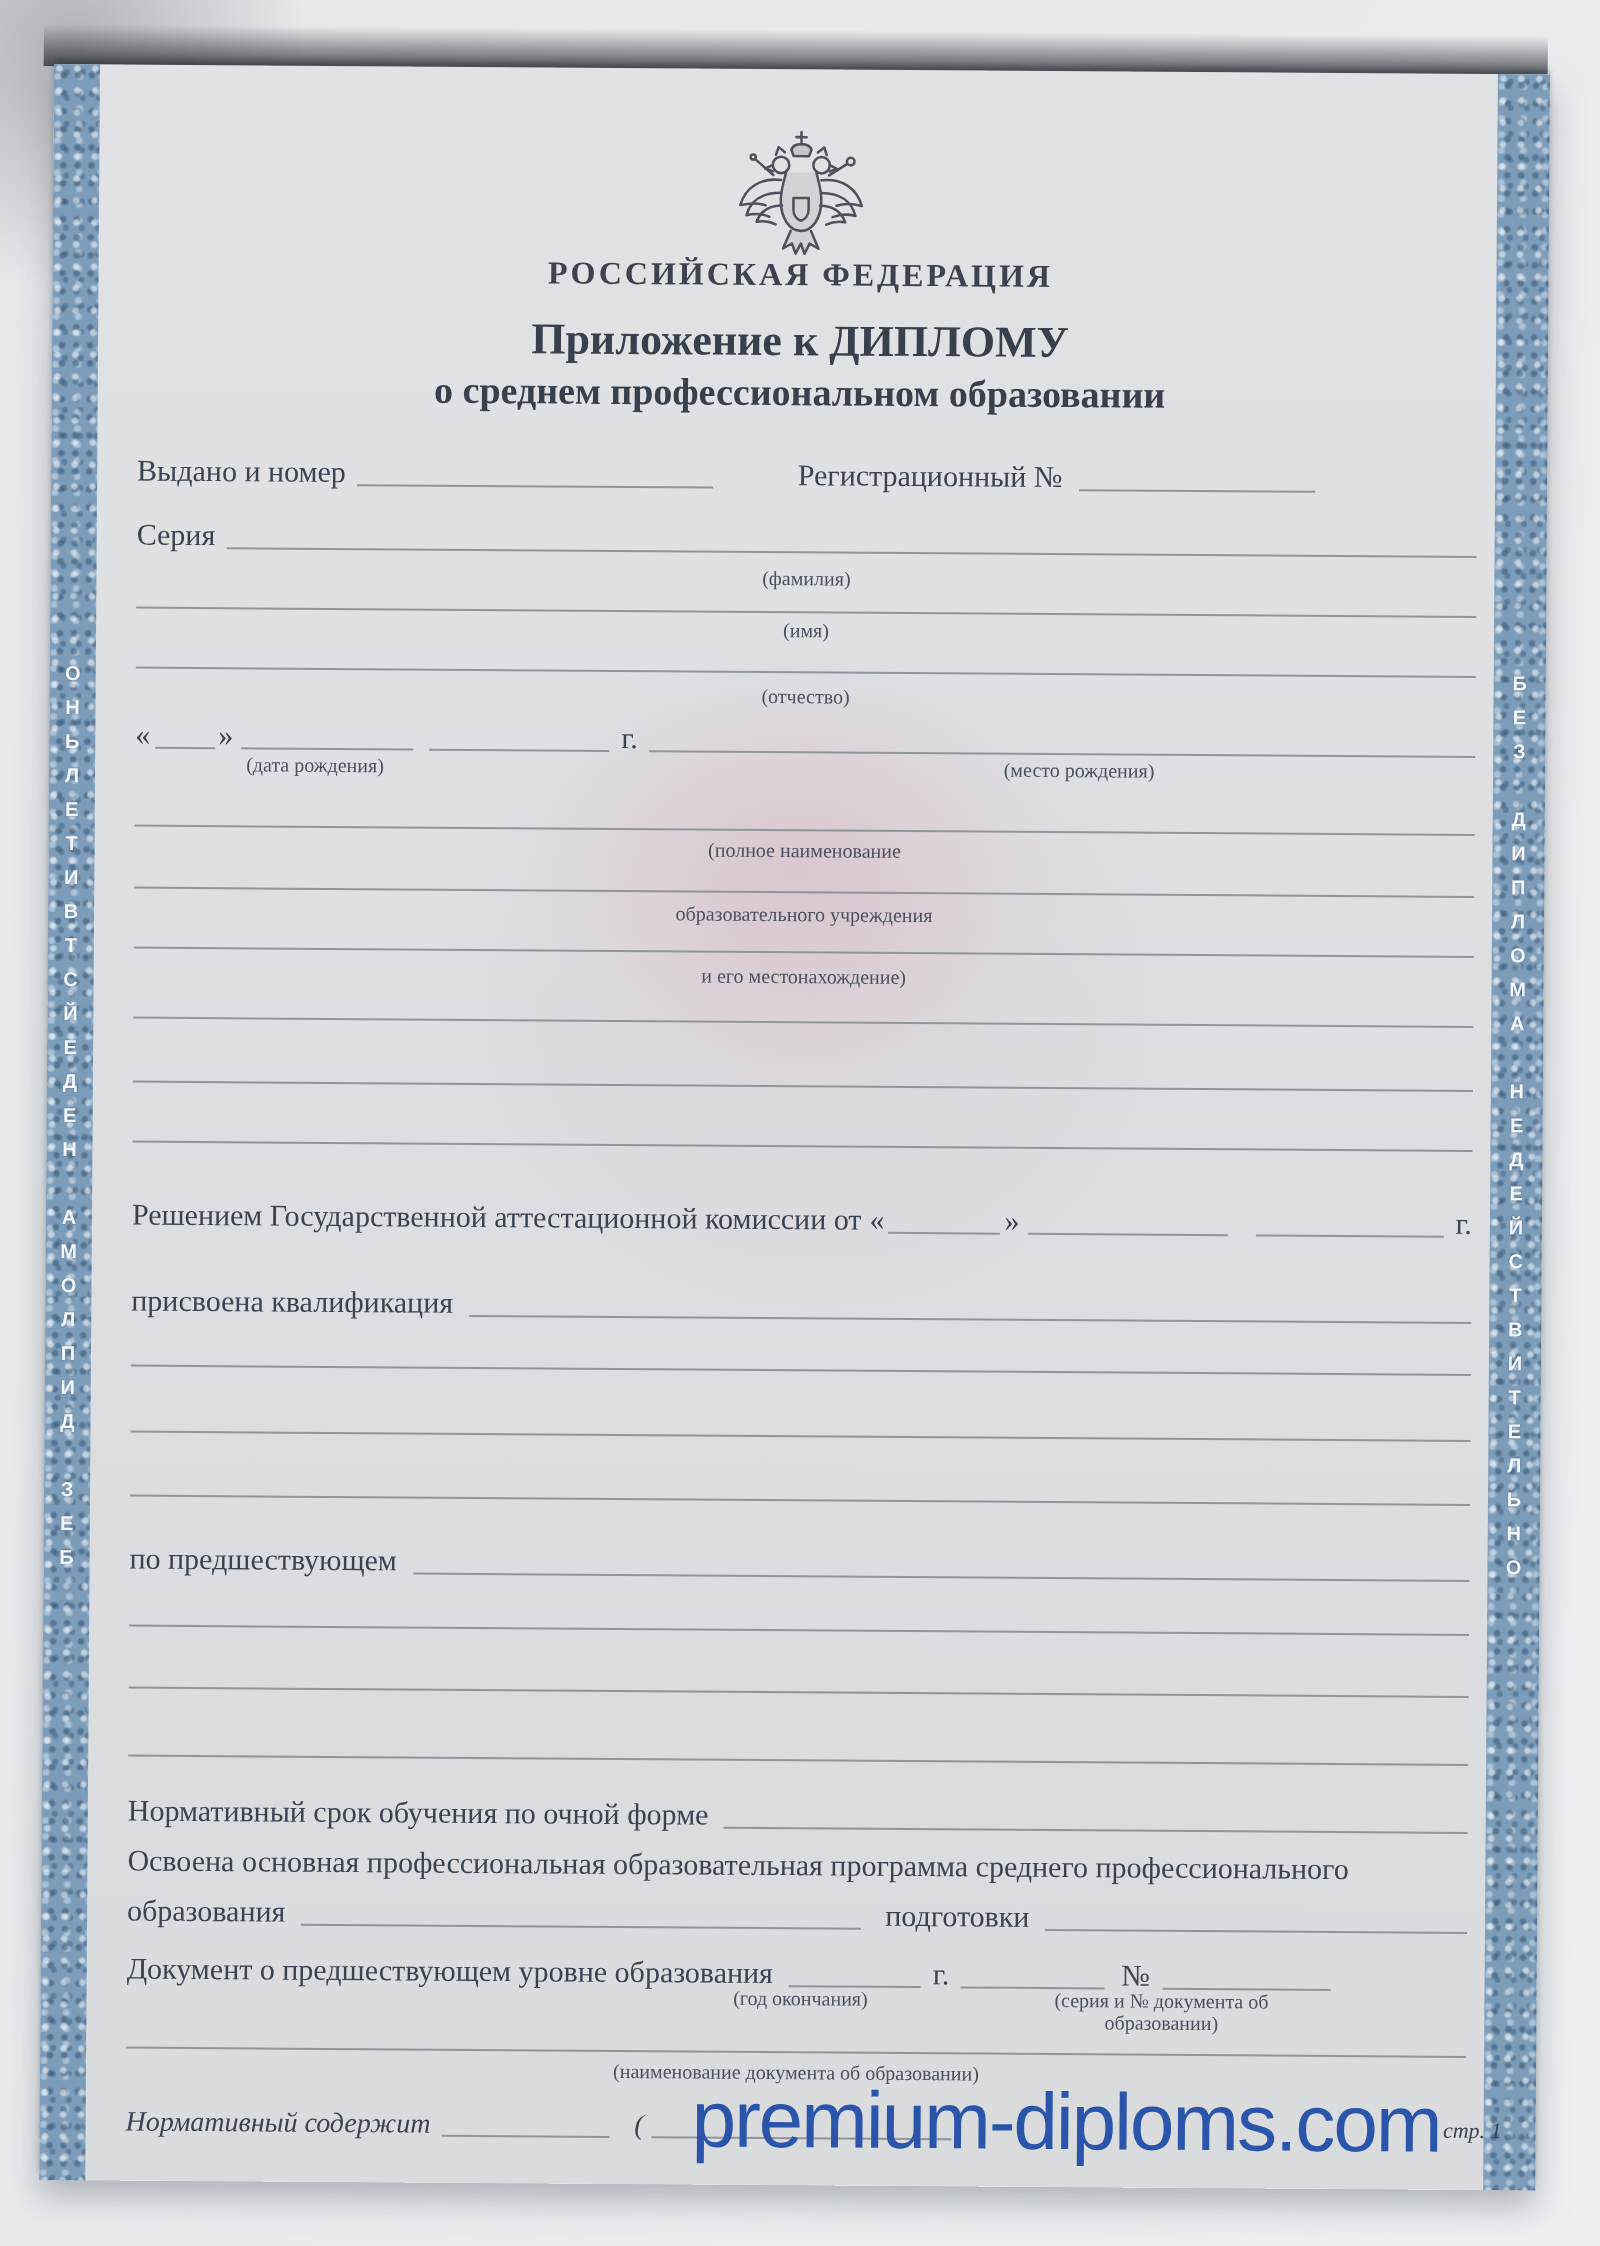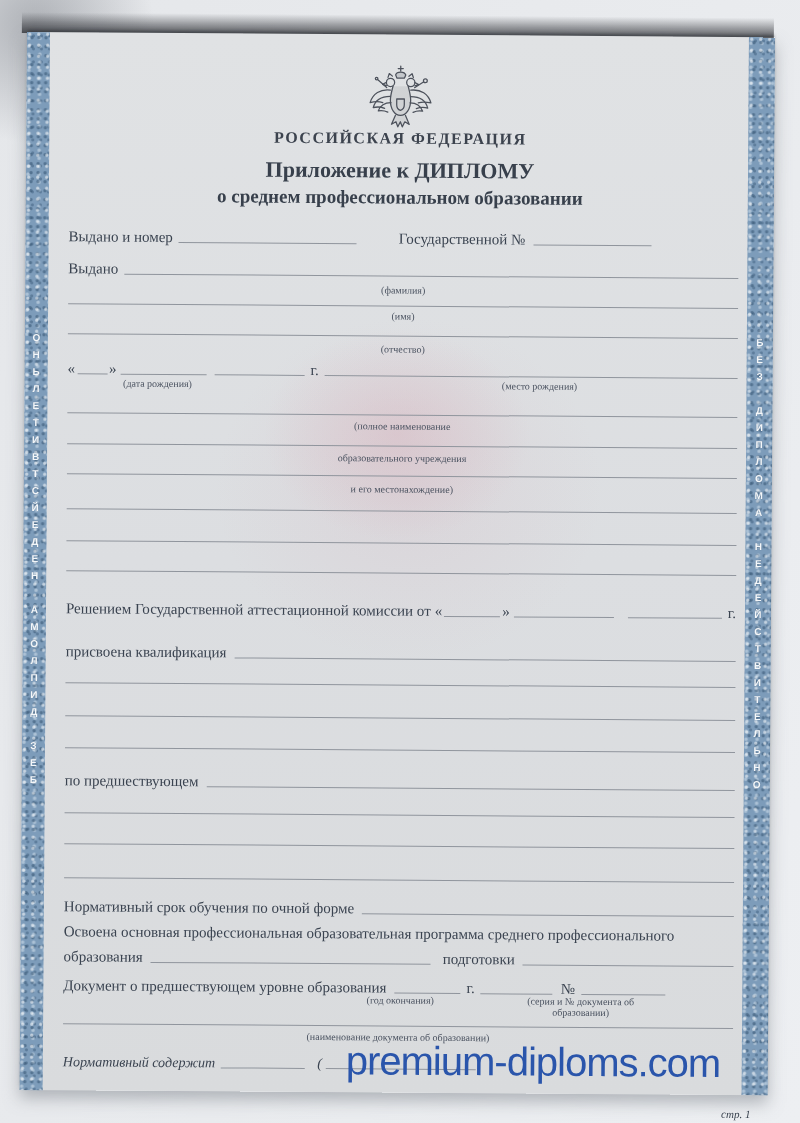--- a/index.html
+++ b/index.html
@@ -55,21 +55,21 @@
   .fill{flex:1;}
   .hr{position:absolute;left:43px;right:35px;height:0;border-bottom:1px solid #90959d;}
   .cap{position:absolute;font-size:10px;line-height:11px;color:#49515f;text-align:center;}
   .cap-center{left:43px;right:35px;}
   .italic{font-style:italic;}
   .watermark{
     position:absolute;left:326px;top:1004px;
     font-family:"Liberation Sans",sans-serif;font-size:40px;letter-spacing:-1px;
     white-space:nowrap;z-index:5;
   }
-  .page-num{position:absolute;right:17px;top:1023px;font-size:11px;font-style:italic;color:#3a4350;margin-top:48px;}
+  .page-num{position:absolute;right:17px;top:1023px;font-size:11px;font-style:italic;color:#3a4350;}
   .ml6{margin-left:6px;} .ml8{margin-left:8px;} .ml12{margin-left:12px;}
 </style>
 </head>
 <body>
 
 <div class="top-shadow"></div>
 
 <div class="paper">
 
   <div class="band band-left">
@@ -108,26 +108,26 @@
   </div>
 
   <div class="center country">РОССИЙСКАЯ ФЕДЕРАЦИЯ</div>
   <div class="center title1">Приложение к ДИПЛОМУ</div>
   <div class="center title2">о среднем профессиональном образовании</div>
 
   <div class="row" style="top:196px;">
     <span class="lbl">Выдано и номер</span>
     <span class="rule" style="width:178px;margin-left:6px;"></span>
     <span style="width:42px;"></span>
-    <span class="lbl">Государственной №</span>
+    <span class="lbl">Регистрационный №</span>
     <span class="rule" style="width:118px;margin-left:8px;"></span>
   </div>
 
   <div class="row" style="top:228px;">
-    <span class="lbl">Выдано</span>
+    <span class="lbl">Серия</span>
     <span class="rule fill ml6"></span>
   </div>
   <div class="cap cap-center" style="top:250px;">(фамилия)</div>
 
   <div class="hr" style="top:271px;"></div>
   <div class="cap cap-center" style="top:276px;">(имя)</div>
 
   <div class="hr" style="top:301px;"></div>
   <div class="cap cap-center" style="top:309px;">(отчество)</div>
 

